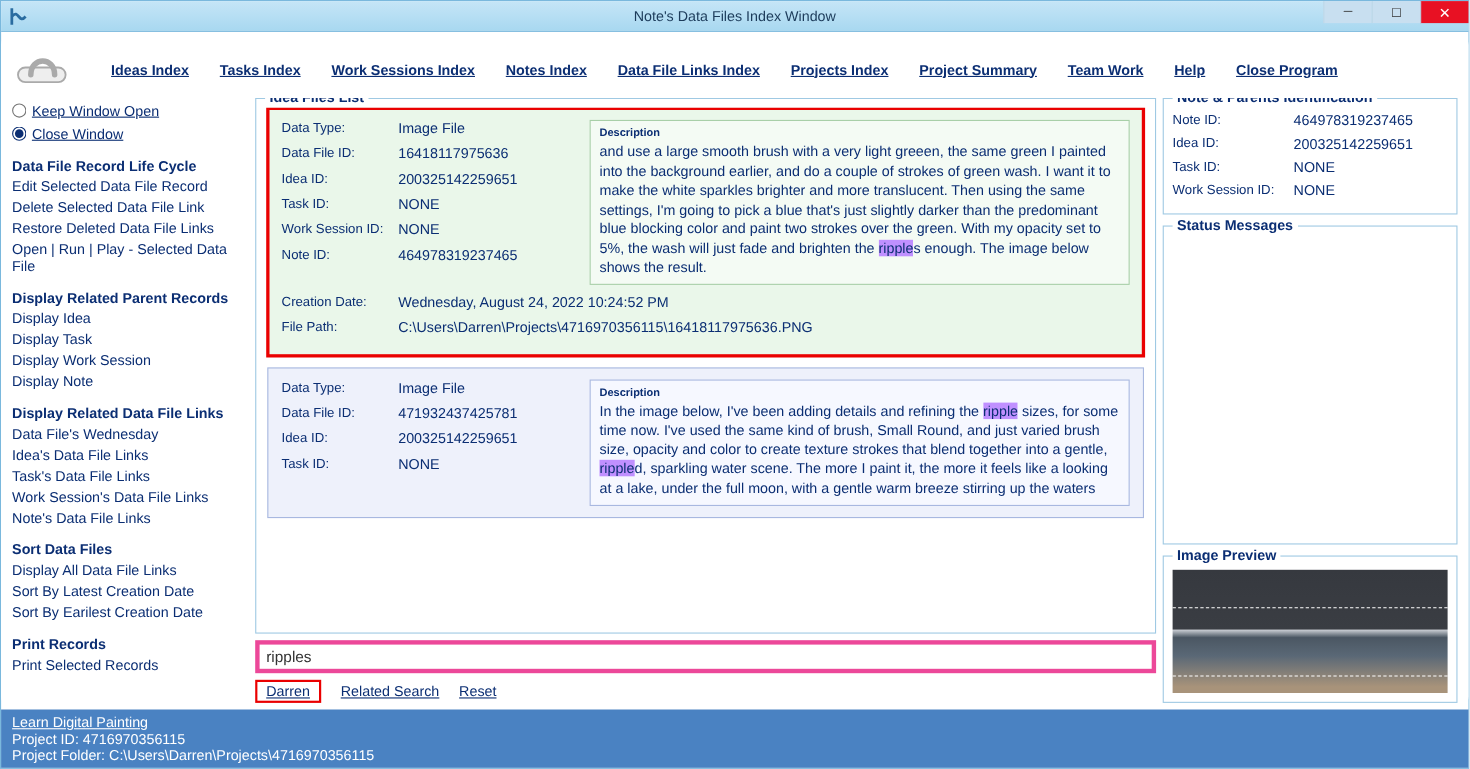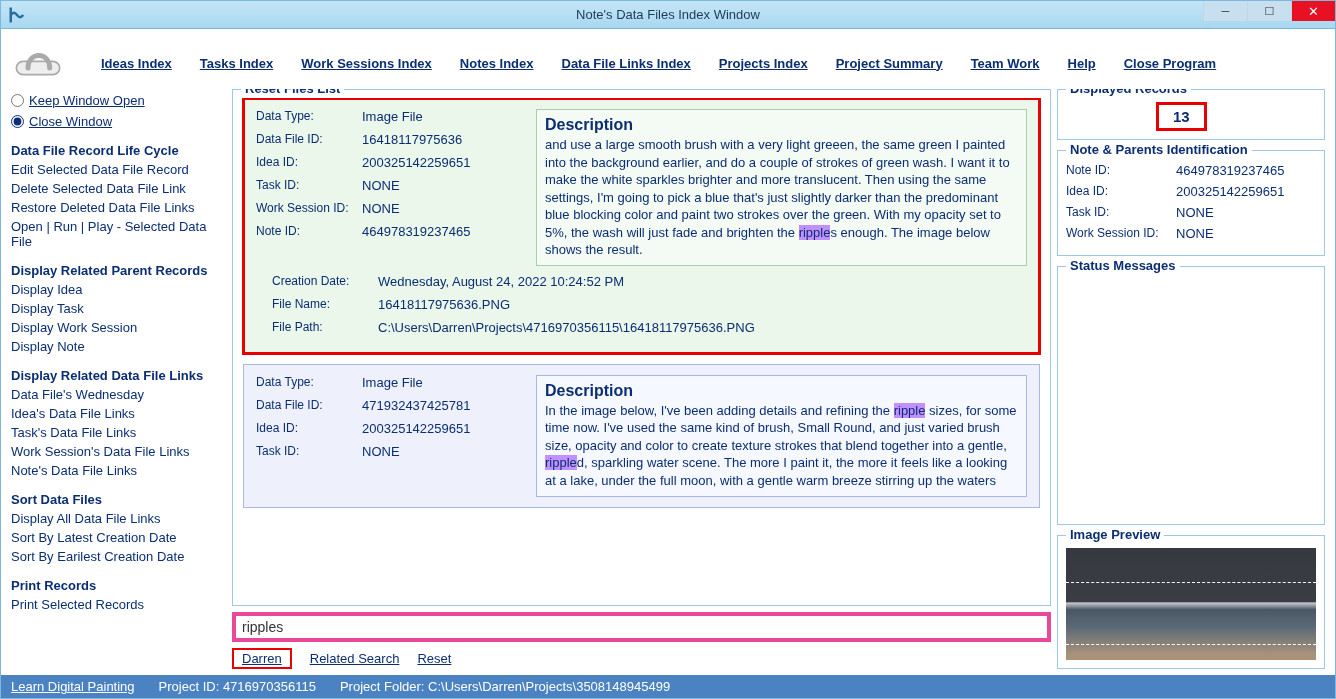--- a/index.html
+++ b/index.html
@@ -35,43 +35,43 @@
 .record.sel { outline: 3px solid #ea0000; outline-offset: -2px; }
 .record2 { border: 1px solid #a8b8e0; background: #eef1fb; margin-bottom: 10px; padding: 10px 12px; }
 .rec-row { display: flex; align-items: flex-start; }
 .rec-left { width: 280px; }
 .fld { display: flex; margin-bottom: 8px; }
 .fld-l { width: 106px; color: #0b2e73; font-size: 12px; }
 .fld-v { color: #0b2e73; font-size: 13px; }
 .rec-right { flex: 1; }
 .desc-box { border: 1px solid #a8cfa8; background: #f4fbf4; padding: 6px 8px; }
 .desc-box2 { border: 1px solid #a8b8e0; background: #f6f8ff; padding: 6px 8px; }
-.desc-h { color: #0b2e73; font-weight: bold; font-size: 16px; margin-bottom: 2px; }
+.desc-h { color: #0b2e73; font-weight: bold; font-size: 10px; margin-bottom: 2px; }
 .desc-t { color: #0b2e73; font-size: 13px; line-height: 1.35; }
 .hl { background: #c090ff; color: #0b2e73; }
-.rec-bottom { margin-top: 8px; margin-left: 16px; }
+.rec-bottom { margin-top: 8px; }
 .search-row { margin-top: 6px; }
 .search-input { width: 100%; border: 4px solid #ec4899; padding: 3px 6px; font-size: 14px; color: #333; font-family: inherit; }
 .search-actions { margin-top: 6px; display: flex; gap: 18px; align-items: center; }
 .search-link { color: #0b2e73; font-size: 13px; }
 .search-link .ul { text-decoration: underline; }
 .search-link.boxed { border: 2px solid #ea0000; padding: 1px 8px; }
 .rightcol { width: 268px; display: flex; flex-direction: column; gap: 10px; }
 .fs-sm { border: 1px solid #9fc9e3; position: relative; padding: 12px 8px 8px 8px; }
 .fs-sm .leg { position: absolute; top: -9px; left: 8px; background: #fff; padding: 0 4px; color: #0b2e73; font-weight: bold; font-size: 13px; }
 .count-box { border: 3px solid #ea0000; padding: 3px 14px; color: #0b2e73; font-weight: bold; font-size: 15px; margin-left: 90px; display: inline-block; }
 .id-row { display: flex; margin-bottom: 6px; }
 .id-l { width: 110px; color: #0b2e73; font-size: 12px; }
 .id-v { color: #0b2e73; font-size: 13px; }
 .preview-img { width: 100%; height: 112px; background: linear-gradient(#36393f 0%, #3a3d43 48%, #c5c9cf 49%, #4b5763 55%, #5a6876 70%, #a8937a 95%); position: relative; }
 .preview-img::before, .preview-img::after { content: ""; position: absolute; left: 0; right: 0; border-top: 1px dashed #fff; }
 .preview-img::before { top: 30%; }
 .preview-img::after { top: 86%; }
 .status-box { flex: 1; min-height: 120px; }
-.footer { background: #4a82c2; color: #fff; padding: 4px 10px; font-size: 13px; display: flex; gap: 24px; }
+.footer { background: #4a82c2; color: #fff; padding: 4px 10px; font-size: 13px; display: flex; gap: 0; flex-direction: column; }
 .footer a { color: #fff; text-decoration: underline; }
 
 .list-scroll::-webkit-scrollbar { width: 16px; }
 .list-scroll::-webkit-scrollbar-thumb { background: #c8c8c8; border: 1px solid #999; }
 .list-scroll::-webkit-scrollbar-track { background: #efefef; }
 </style>
 </head>
 <body>
 
 <div class="outer">
@@ -144,21 +144,21 @@
         <a class="side-link">Display All Data File Links</a>
         <a class="side-link">Sort By Latest Creation Date</a>
         <a class="side-link">Sort By Earilest Creation Date</a>
 
         <div class="section-h">Print Records</div>
         <a class="side-link">Print Selected Records</a>
       </div>
 
       <div class="middlecol">
         <div class="fieldset">
-          <div class="fieldset-legend">Reset Files List</div>
+          <div class="fieldset-legend">Idea Files List</div>
           <div class="list-scroll">
 
             <div class="record sel">
               <div class="rec-row">
                 <div class="rec-left">
                   <div class="fld">
                       <div class="fld-l">Data Type:</div>
                       <div class="fld-v">Image File</div>
                     </div>
                   <div class="fld">
@@ -187,24 +187,20 @@
                     <div class="desc-h">Description</div>
                     <div class="desc-t"><span>and use a large smooth brush with a very light greeen, the same green I painted into the background earlier, and do a couple of strokes of green wash. I want it to make the white sparkles brighter and more translucent. Then using the same settings, I'm going to pick a blue that's just slightly darker than the predominant blue blocking color and paint two strokes over the green. With my opacity set to 5%, the wash will just fade and brighten the </span><span class="hl">ripple</span><span>s enough. The image below shows the result.</span></div>
                   </div>
                 </div>
               </div>
               <div class="rec-bottom">
                 <div class="fld">
                     <div class="fld-l">Creation Date:</div>
                     <div class="fld-v">Wednesday, August 24, 2022   10:24:52 PM</div>
                   </div>
-                <div class="fld">
-                    <div class="fld-l">File Name:</div>
-                    <div class="fld-v">16418117975636.PNG</div>
-                  </div>
                 <div class="fld" style="margin-top:6px;">
                     <div class="fld-l">File Path:</div>
                     <div class="fld-v">C:\Users\Darren\Projects\4716970356115\16418117975636.PNG</div>
                   </div>
               </div>
             </div>
 
             <div class="record2">
               <div class="rec-row">
                 <div class="rec-left">
@@ -242,24 +238,20 @@
         </div>
         <div class="search-actions">
           <span class="search-link boxed"><span class="ul">Darren</span></span>
           <span class="search-link"><span class="ul">Related Search</span></span>
           <span class="search-link"><span class="ul">Reset</span></span>
         </div>
       </div>
 
       <div class="rightcol">
         <div class="fs-sm">
-          <div class="leg">Displayed Records</div>
-          <span class="count-box">13</span>
-        </div>
-        <div class="fs-sm">
           <div class="leg">Note &amp; Parents Identification</div>
           <div class="id-row">
               <div class="id-l">Note ID:</div>
               <div class="id-v">464978319237465</div>
             </div>
           <div class="id-row">
               <div class="id-l">Idea ID:</div>
               <div class="id-v">200325142259651</div>
             </div>
           <div class="id-row">
@@ -278,15 +270,15 @@
           <div class="leg">Image Preview</div>
           <div class="preview-img"></div>
         </div>
       </div>
     </div>
   </div>
 
   <div class="footer">
     <a>Learn Digital Painting</a>
     <span><span>Project ID:  </span><span>4716970356115</span></span>
-    <span><span>Project Folder: </span><span>C:\Users\Darren\Projects\3508148945499</span></span>
+    <span><span>Project Folder: </span><span>C:\Users\Darren\Projects\4716970356115</span></span>
   </div>
 </div>
 
 </body></html>

